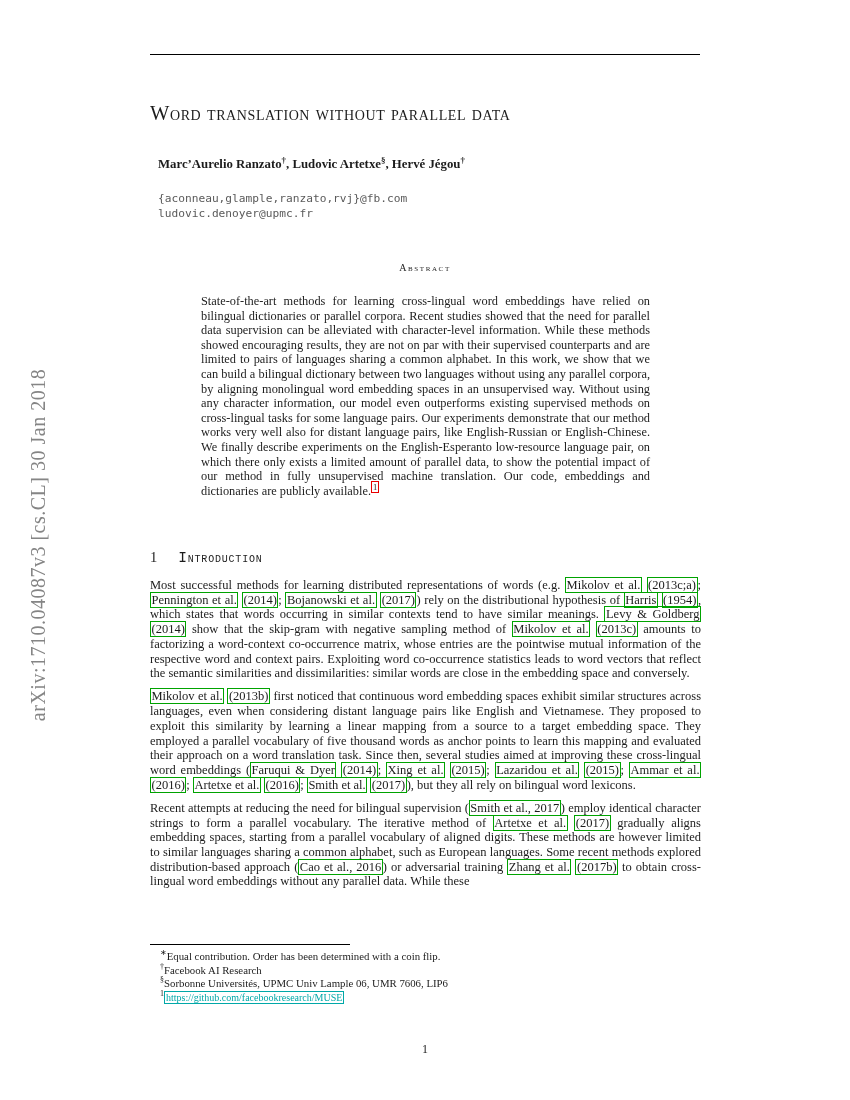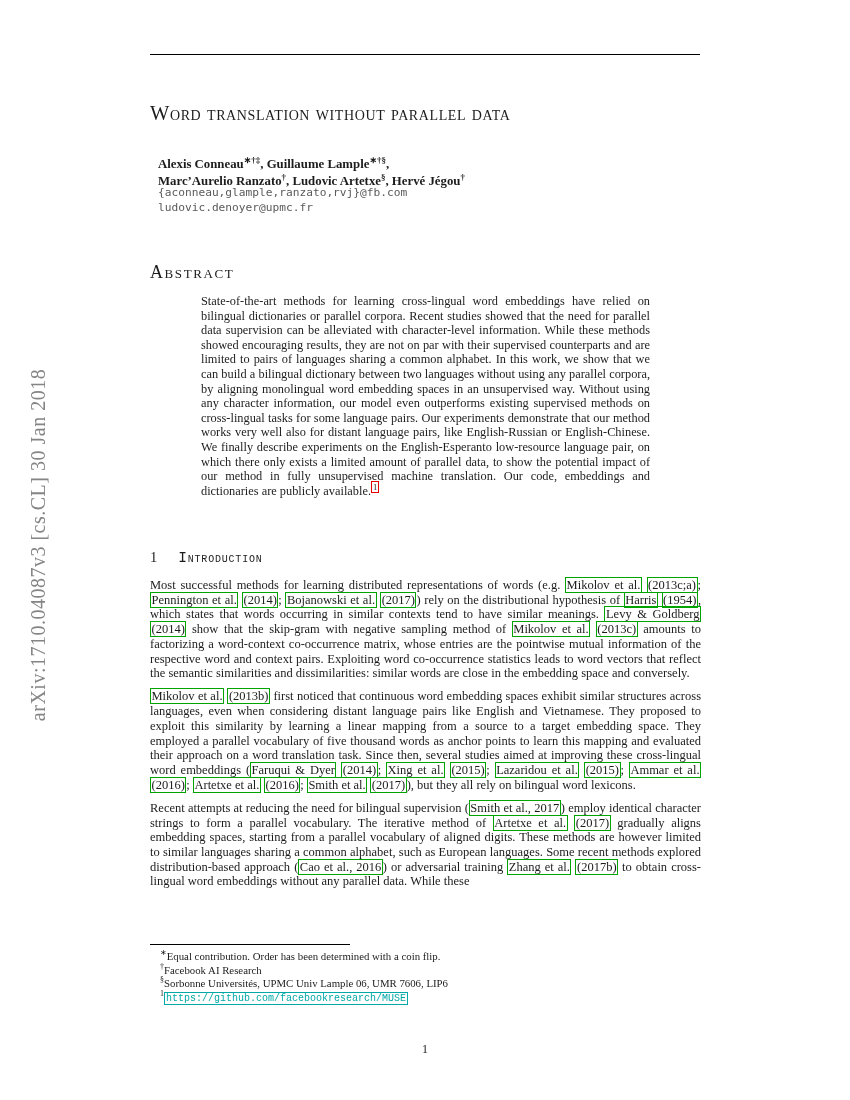--- a/index.html
+++ b/index.html
@@ -9,65 +9,64 @@
   .running-head{position:absolute;top:36px;left:150px;width:550px;font-size:12.5px;}
   .head-rule{position:absolute;top:54px;left:150px;width:550px;height:1.2px;background:#000;}
 
   .title{position:absolute;top:102px;left:150px;width:560px;margin:0;
          font-size:20.5px;font-weight:normal;font-variant:small-caps;letter-spacing:0.6px;}
 
   .authors{position:absolute;top:156px;left:158px;width:542px;font-size:12.8px;line-height:16.5px;}
   .bold{font-weight:bold;}
   .supmark{font-weight:bold;font-size:9px;vertical-align:super;line-height:0;}
 
-  .emails{position:absolute;top:185px;left:158px;
+  .emails{position:absolute;top:191px;left:158px;
           font-family:"DejaVu Sans Mono","Liberation Mono",monospace;
           font-size:11.2px;line-height:15px;color:#5a5a5a;}
 
-  .abs-head{position:absolute;top:262px;left:150px;width:550px;text-align:left;
-            font-size:18px;font-variant:small-caps;letter-spacing:1.6px;}
+  .abs-head{position:absolute;top:262px;left:150px;width:550px;text-align:center;
+            font-size:10px;font-variant:small-caps;letter-spacing:1.6px;}
   .abstract{position:absolute;top:294px;left:201px;width:449px;
             font-size:12.35px;line-height:14.6px;text-align:justify;}
 
   .sec-head{position:absolute;top:549px;left:150px;font-size:14.5px;}
   .sec-num{margin-right:21px;}
   .sec-title{font-variant:small-caps;letter-spacing:0.8px;font-family:Liberation Mono, monospace;}
 
   .body-col{position:absolute;top:578px;left:150px;width:551px;}
   .para{font-size:12.5px;line-height:14.7px;text-align:justify;margin:0 0 8.5px 0;}
 
   .cite{border:1px solid var(--green,#00a300);padding:0 0.5px;}
   .fnref{border:1px solid var(--red,#e80000);font-size:8.5px;vertical-align:super;
          line-height:0;padding:0 1px;}
 
   .fn-rule{position:absolute;top:944px;left:150px;width:200px;height:1px;background:#000;}
   .footnotes{position:absolute;top:950px;left:160px;width:551px;font-size:10.8px;line-height:13.6px;}
   .fn-row{margin:0;}
   .fn-mark{font-size:8px;vertical-align:super;line-height:0;}
-  .fn-url{font-family:Liberation Mono, monospace;font-size:10px;
+  .fn-url{font-family:Liberation Serif, serif;font-size:10px;
           color:var(--cyan,#00a3a3);border:1px solid var(--cyan,#00b0b0);padding:0 1px;}
 
   .page-num{position:absolute;top:1042px;left:150px;width:550px;text-align:center;font-size:12px;}
 
   .arxiv{position:absolute;top:545px;left:38px;transform:translate(-50%,-50%) rotate(-90deg);
          white-space:nowrap;font-size:20px;color:var(--gray,#858585);letter-spacing:0.5px;}
 </style>
 </head>
 <body>
 
 <div class="page">
 
   <div class="arxiv">arXiv:1710.04087v3  [cs.CL]  30 Jan 2018</div>
 
   <div class="head-rule"></div>
 
   <h1 class="title">Word translation without parallel data</h1>
 
   <div class="authors">
-    <div><span class="bold">Alexis Conneau</span><span class="supmark">∗†‡</span><span class="bold">, Guillaume Lample</span><span class="supmark">∗†§</span><span class="bold">,</span></div>
     <div><span class="bold">Marc’Aurelio Ranzato</span><span class="supmark">†</span><span class="bold">, Ludovic Artetxe</span><span class="supmark">§</span><span class="bold">, Hervé Jégou</span><span class="supmark">†</span></div>
   </div>
 
   <div class="emails">
     <div>{aconneau,glample,ranzato,rvj}@fb.com</div>
     <div>ludovic.denoyer@upmc.fr</div>
   </div>
 
   <div class="abs-head">Abstract</div>
   <div class="abstract"><span>State-of-the-art methods for learning cross-lingual word embeddings have relied on bilingual dictionaries or parallel corpora. Recent studies showed that the need for parallel data supervision can be alleviated with character-level information. While these methods showed encouraging results, they are not on par with their supervised counterparts and are limited to pairs of languages sharing a common alphabet. In this work, we show that we can build a bilingual dictionary between two languages without using any parallel corpora, by aligning monolingual word embedding spaces in an unsupervised way. Without using any character information, our model even outperforms existing supervised methods on cross-lingual tasks for some language pairs. Our experiments demonstrate that our method works very well also for distant language pairs, like English-Russian or English-Chinese. We finally describe experiments on the English-Esperanto low-resource language pair, on which there only exists a limited amount of parallel data, to show the potential impact of our method in fully unsupervised machine translation. Our code, embeddings and dictionaries are publicly available.</span><span class="fnref">1</span></div>

